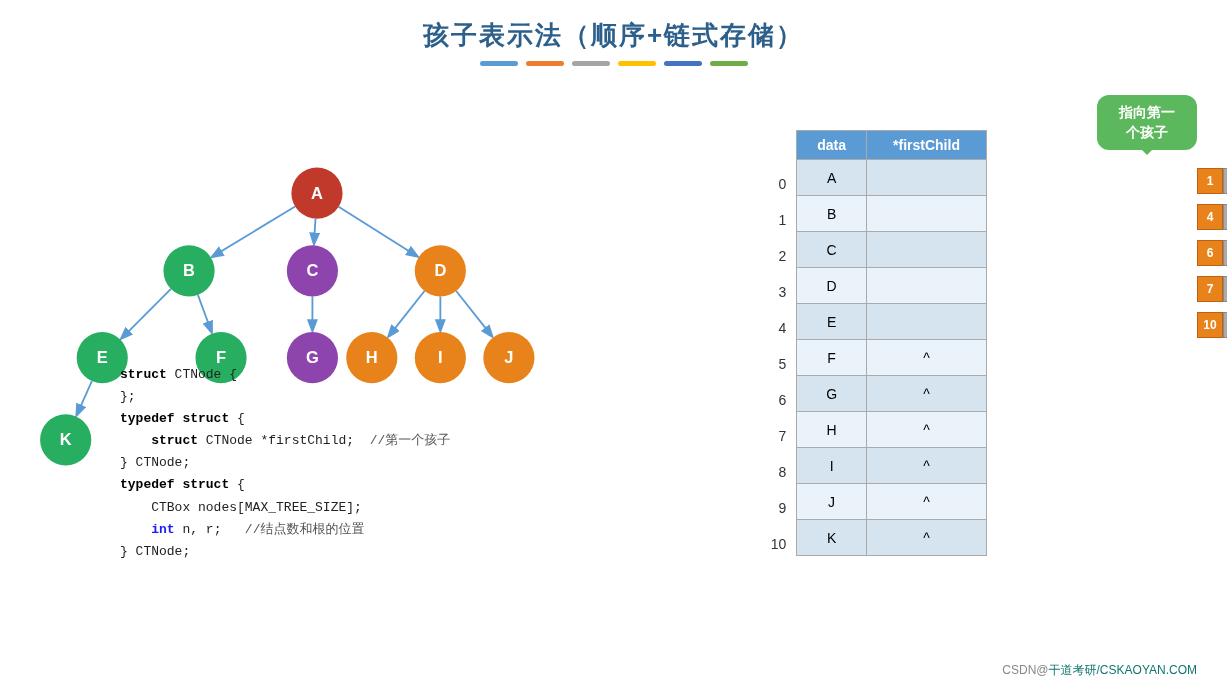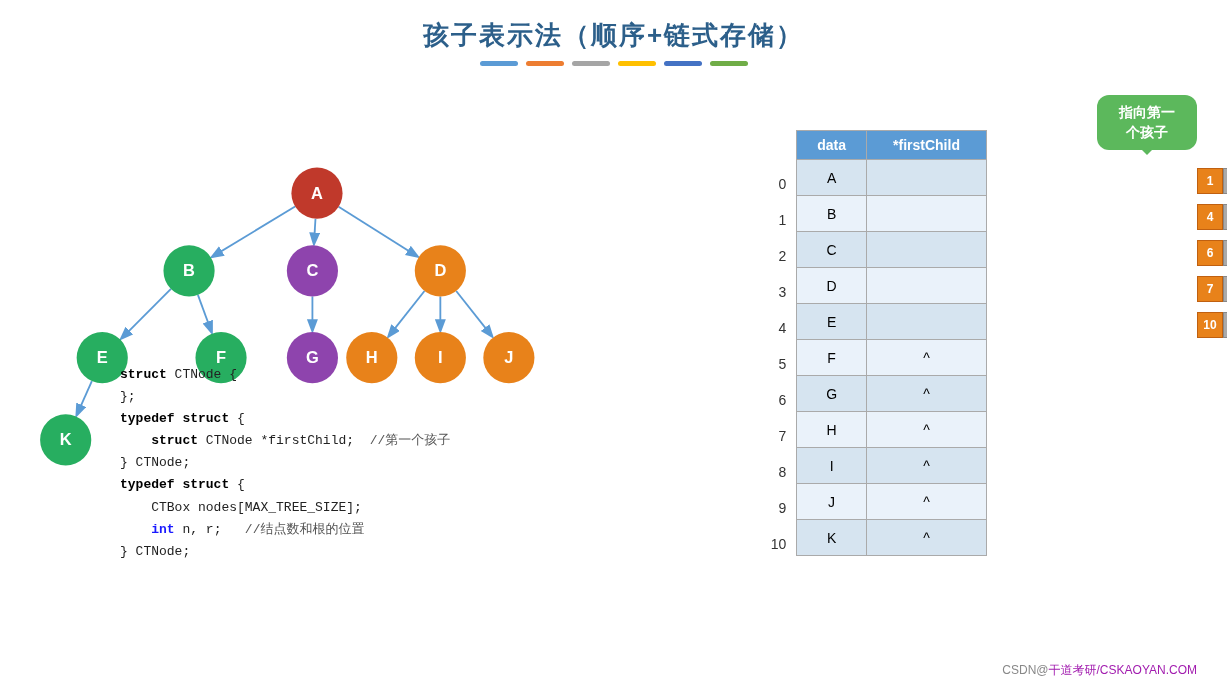--- a/index.html
+++ b/index.html
@@ -174,21 +174,21 @@
     }
 
     
     .watermark {
       position: absolute;
       bottom: 14px;
       right: 30px;
       font-size: 12px;
       color: #888;
     }
-    .watermark span { color: #a21caf; }
+    .watermark span { color: #0f766e; }
   </style>
 </head>
 <body>
 
 <div class="page">
 
   <div class="title">孩子表示法（顺序+链式存储）</div>
 
   <div class="color-bar" id="colorBar">
       <span style="background: rgb(91, 155, 213);"></span>

